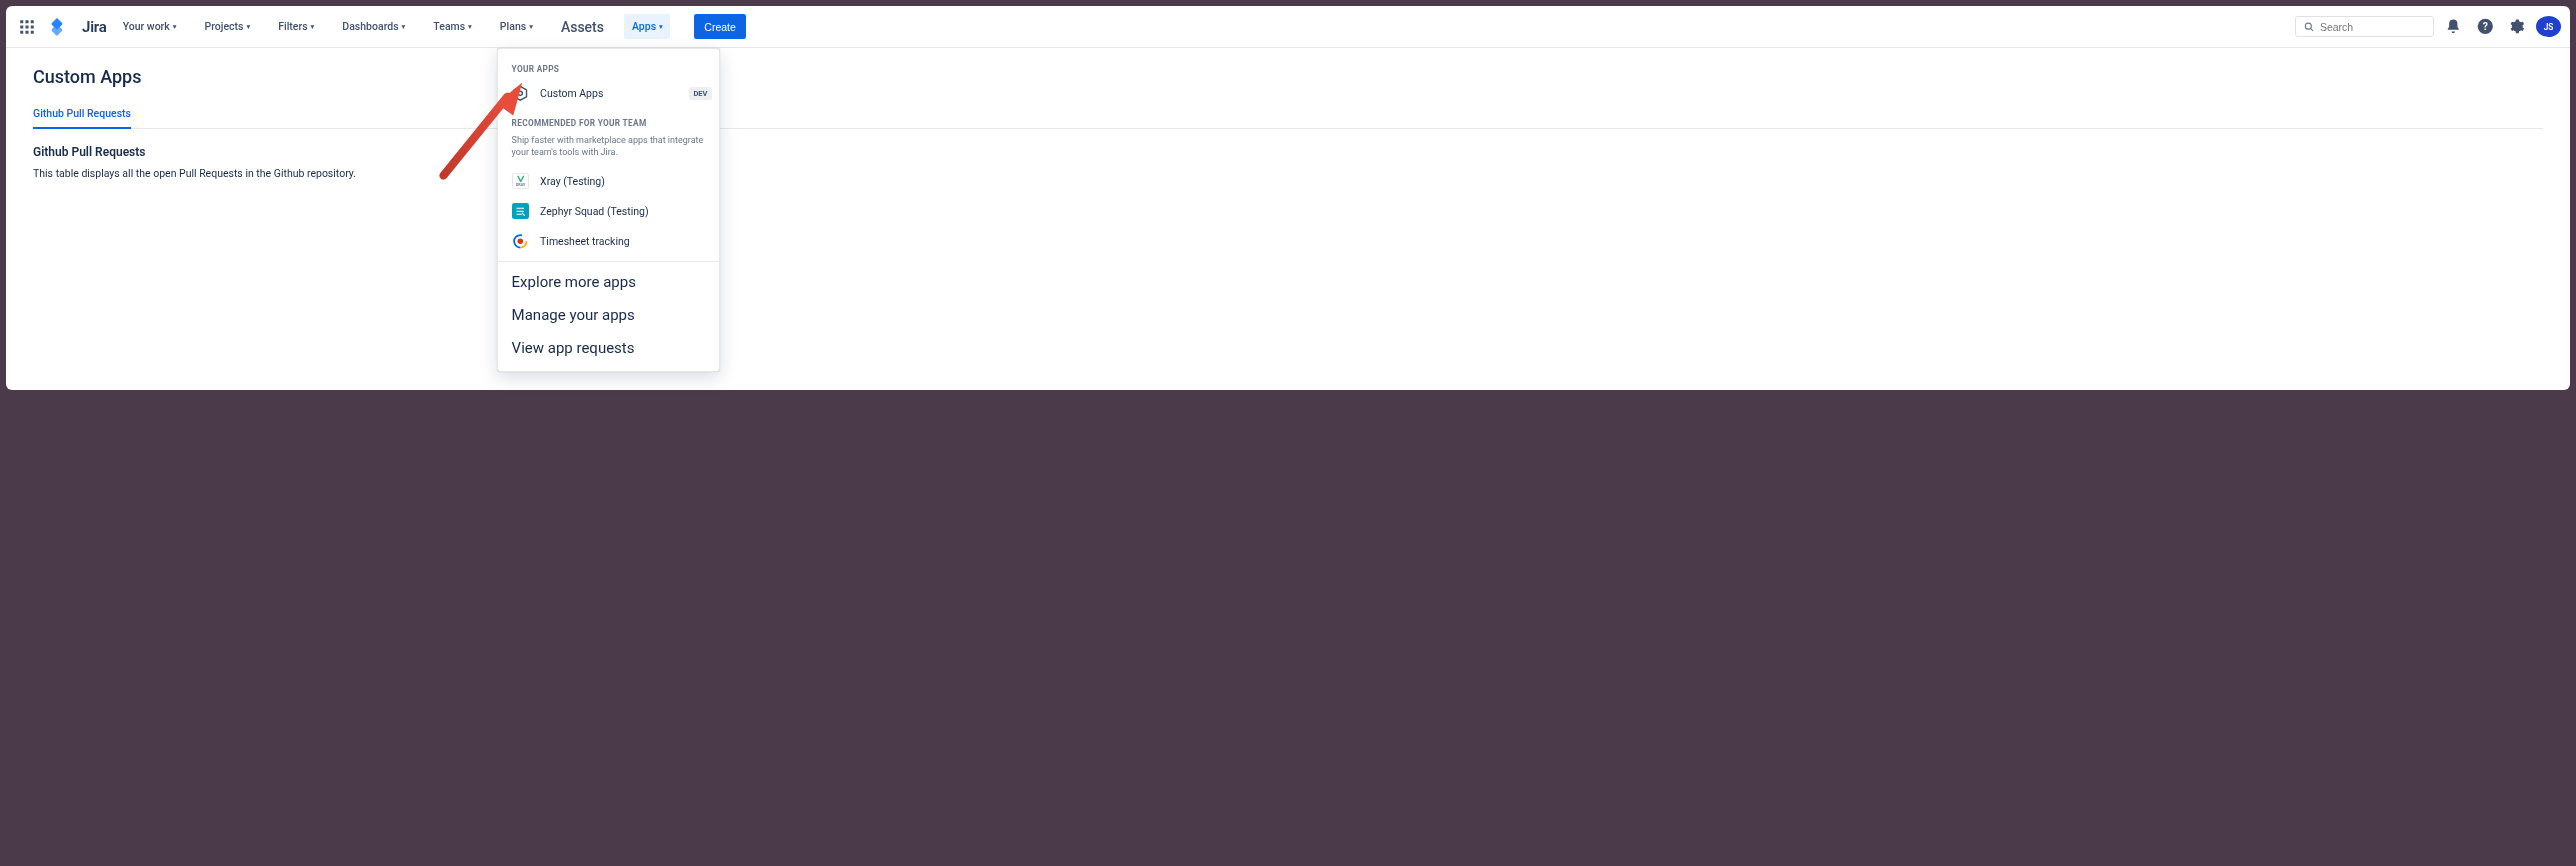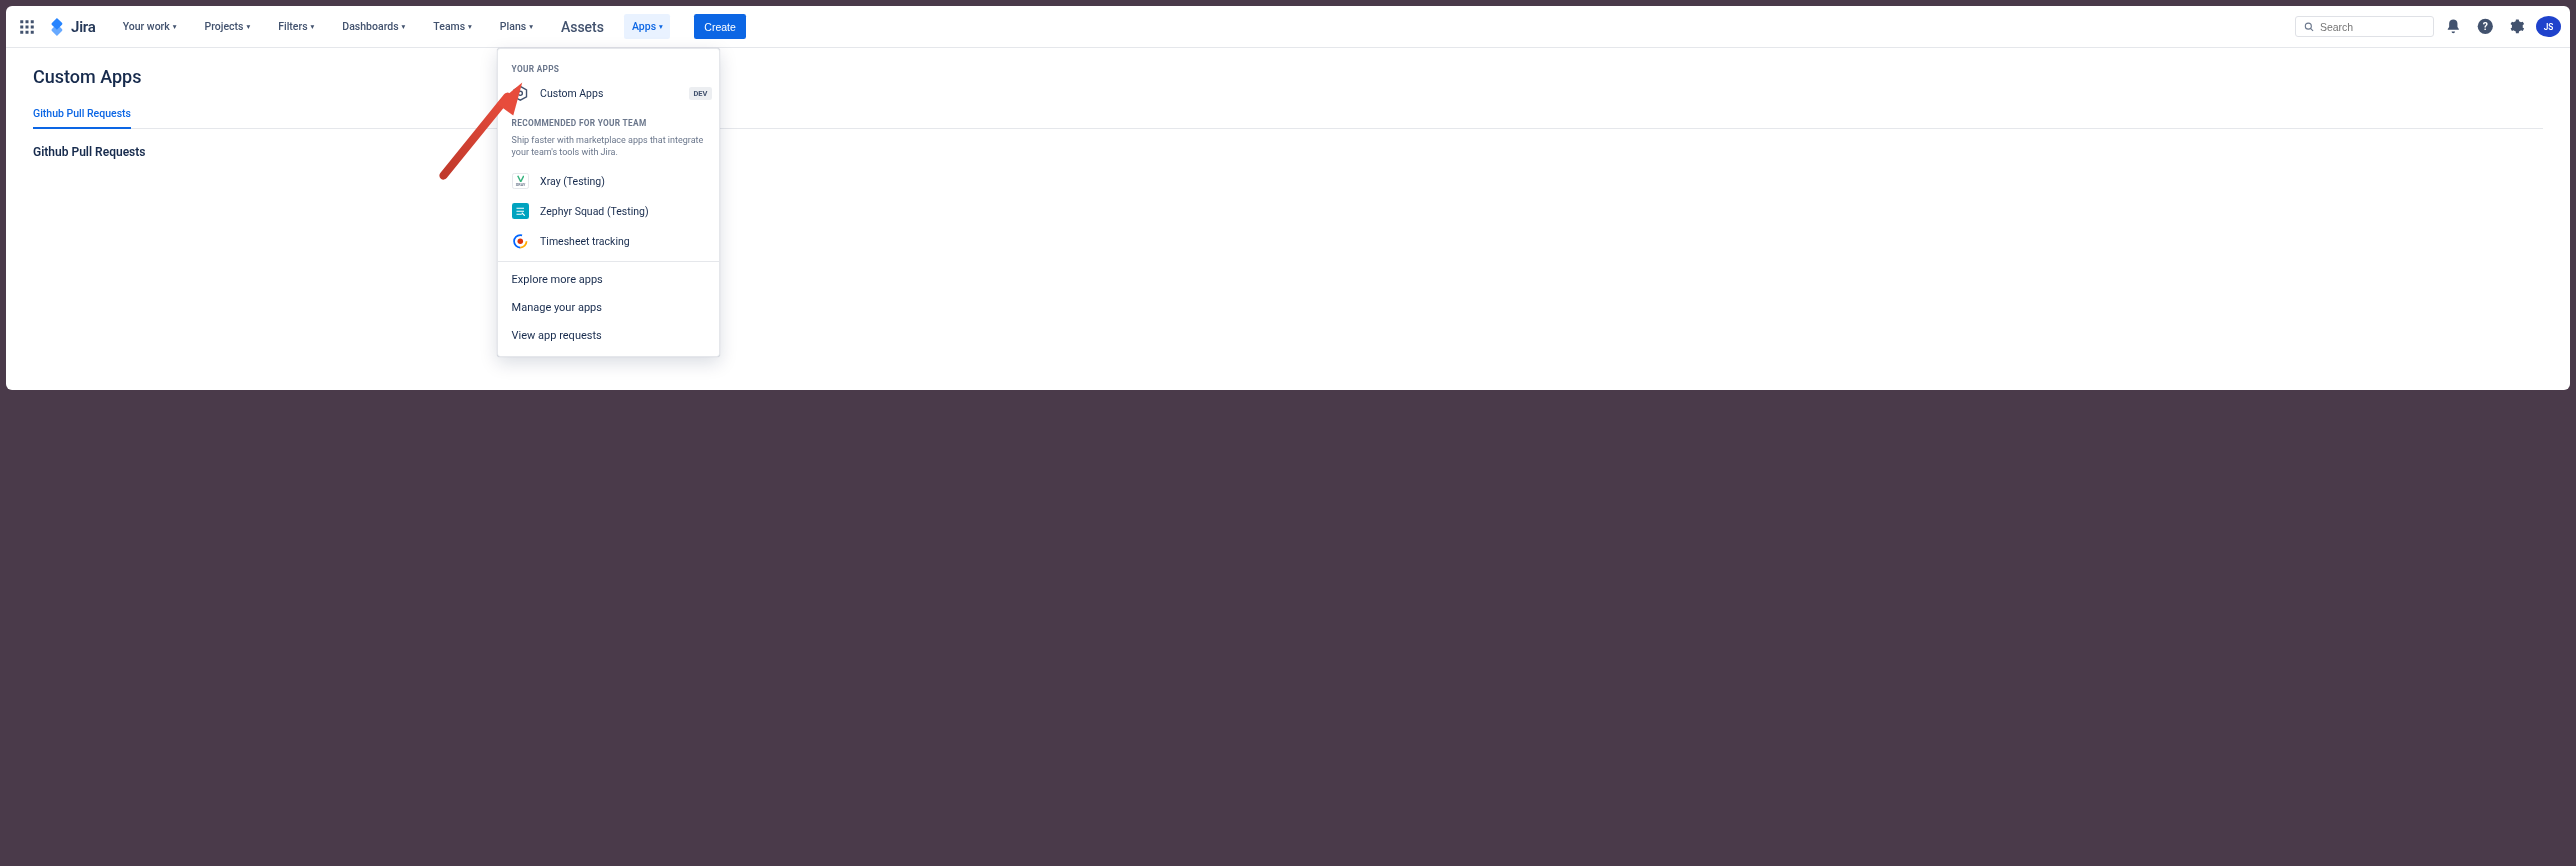--- a/index.html
+++ b/index.html
@@ -20,21 +20,21 @@
     .topbar {
       display: flex;
       align-items: center;
       padding: 0 9px;
       height: 42px;
       border-bottom: 0.8px solid #e5e7eb;
       position: relative;
     }
     .left-group { display: flex; align-items: center; gap: 4.5px; }
     .app-switcher-icon svg { width: 18px; height: 18px; }
-    .jira-logo { display: flex; align-items: center; gap: 5px; margin-left: 4.5px; margin-right: 15px; }
+    .jira-logo { display: flex; align-items: center; gap: 16px; margin-left: 4.5px; margin-right: 4px; }
     .jira-logo-text { font-size: 15px; font-weight: 600; color: #253858; letter-spacing: -0.2px; }
     .nav-items { display: flex; gap: 13px; }
     .nav-item {
       display: flex; align-items: center; gap: 3px;
       padding: 4.5px 7.5px; border-radius: 2.3px;
       color: #42526e; font-weight: 500; cursor: pointer;
       font-size: 10.5px;
     }
     .nav-item.active { background: #e9f2ff; color: #0c66e4; }
     .chevron { font-size: 7.5px; margin-top: 0.8px; }
@@ -79,21 +79,21 @@
       cursor: pointer; position: relative;
     }
     .dd-item-icon { width: 18px; height: 18px; display: flex; align-items: center; justify-content: center; flex-shrink: 0; }
     .dd-item-label { font-size: 10.5px; color: #172b4d; }
     .dd-badge {
       position: absolute; right: 7px; background: #eceef1; color: #42526e;
       font-size: 7.5px; font-weight: 700; padding: 2.3px 4.5px; border-radius: 2.3px; margin-left: 48px;
     }
     .dd-desc { font-size: 9px; color: #6b778c; padding: 1.5px 13.6px 7.5px 13.6px; line-height: 1.4; }
     .dd-divider { height: 0.8px; background: #e5e7eb; margin: 4.5px 0; }
-    .dd-link { padding: 7.5px 13.6px; font-size: 11px; color: #172b4d; cursor: pointer; }
+    .dd-link { padding: 7.5px 13.6px; font-size: 15px; color: #172b4d; cursor: pointer; }
     
     .xray-box { width: 16.6px; height: 16.6px; border: 0.8px solid #e5e7eb; border-radius: 2.3px; display: flex; flex-direction:column; align-items:center; justify-content:center; font-size: 3.8px; color:#6b778c; font-weight:700; }
     .zephyr-box { width: 16.6px; height: 16.6px; background: #00a3bf; border-radius: 2.3px; display:flex; align-items:center; justify-content:center; }
 
     
     .arrow {
       position: absolute; left: 426px; top: 72px; pointer-events: none; z-index: 200;
     }
   </style>
 </head>
@@ -234,20 +234,21 @@
       <div class="dd-link">View app requests</div>
     </div>
   </div>
 
   <div class="content">
     <h1 class="page-title">Custom Apps</h1>
     <div class="tabs">
       <div class="tab">Github Pull Requests</div>
     </div>
     <h2 class="section-heading">Github Pull Requests</h2>
+    <p class="section-desc">This table displays all the open Pull Requests in the Github repository.</p>
   </div>
 
   <svg class="arrow" width="98" height="105" viewBox="0 0 130 140">
     <defs>
       <linearGradient id="ag" x1="0" y1="1" x2="1" y2="0">
         <stop offset="0" stop-color="#c0392b"></stop>
         <stop offset="1" stop-color="#e74c3c"></stop>
       </linearGradient>
     </defs>
     <path d="M15 130 L100 25" stroke="url(#ag)" stroke-width="11" stroke-linecap="round"></path>

